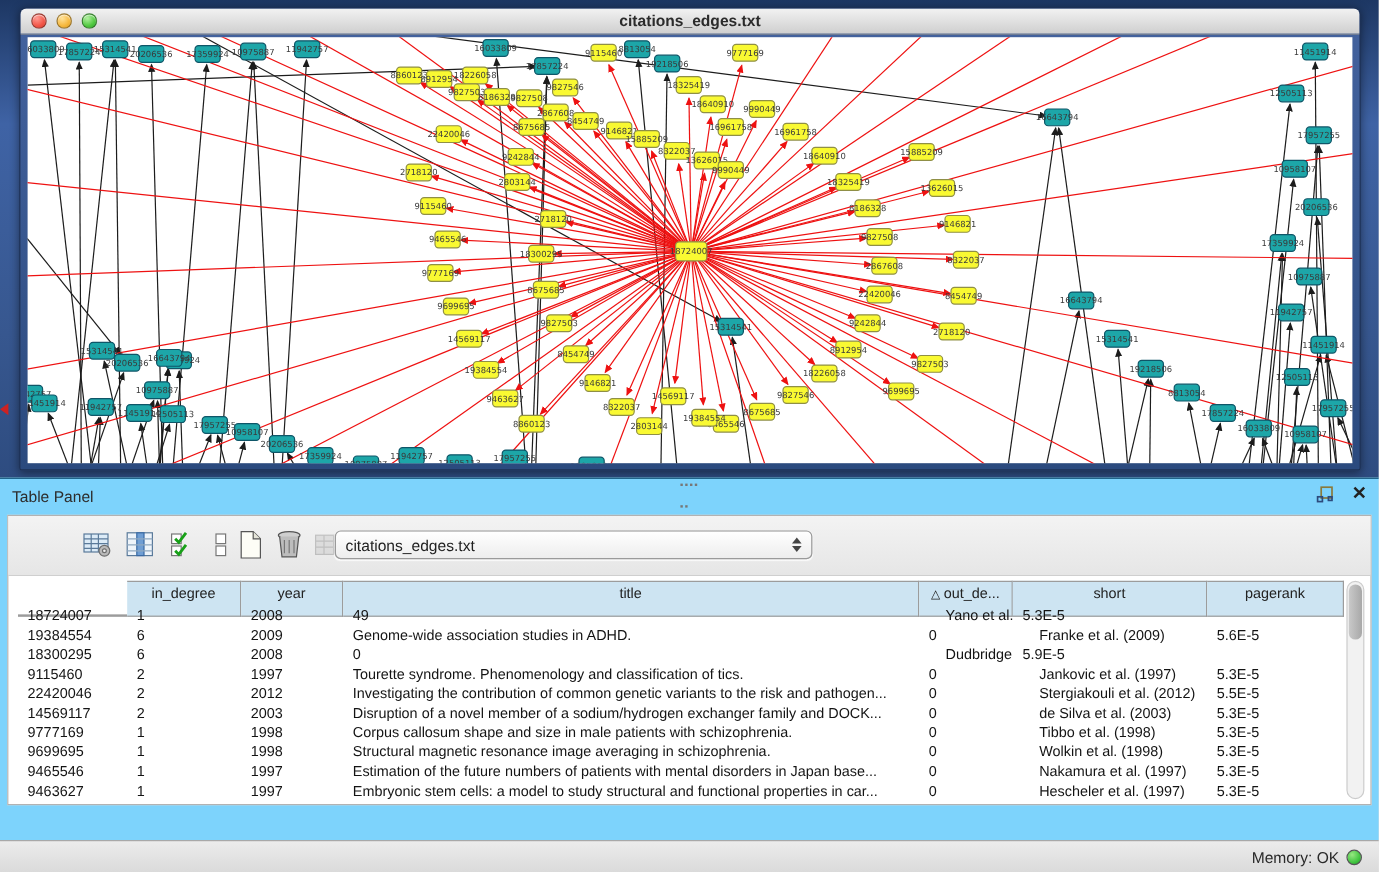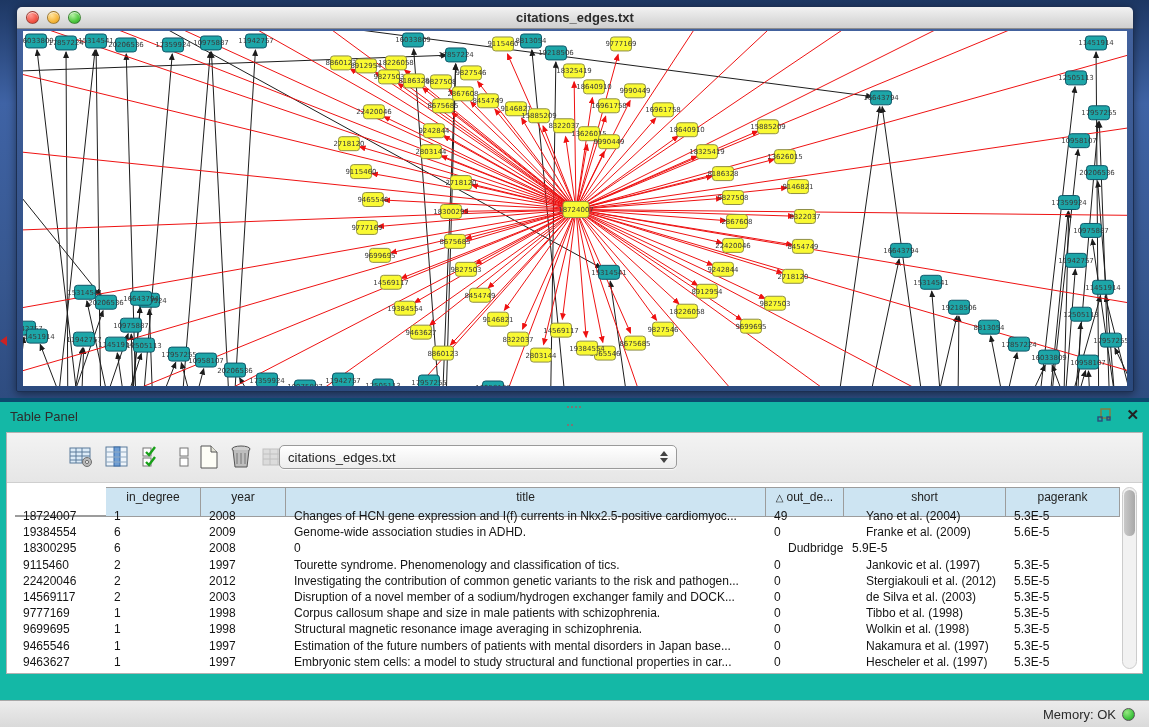--- a/index.html
+++ b/index.html
@@ -32,21 +32,21 @@
 
   svg text.nlabel { font-family:"DejaVu Sans",sans-serif; font-size:7px; fill:#3a3a3a; }
   .edge-red   { stroke:#ee1111; stroke-width:1; fill:none; }
   .edge-black { stroke:#1c1c1c; stroke-width:1; fill:none; }
   .node-y { fill:#f9f932; stroke:#8f8f46; }
   .node-t { fill:#1da6a8; stroke:#0f5668; }
   .node-h { fill:#f9f932; stroke:#8f8f46; }
 
   
   .table-panel { position:absolute; left:0; top:398px; width:1149px; height:302px;
-    background:#14b8a6; border-top:4px solid #0c4a6e; }
+    background:#7dd3fc; border-top:1px solid #0c4a6e; }
   .panel-titlebar { position:relative; height:28px; }
   .panel-title { position:absolute; left:10px; top:7px; font-size:13px; color:#2d2d2d; }
   .panel-dots { position:absolute; left:566px; top:3px; width:18px; height:8px; cursor:row-resize; }
   .panel-dots i { display:inline-block; width:2px; height:2px; background:#777; margin:1px; vertical-align:top; }
   .panel-icons { position:absolute; right:10px; top:5px; display:flex; gap:14px; align-items:center; }
   .float-icon { width:16px; height:16px; }
   .close-icon { font-size:15px; font-weight:700; color:#222; line-height:16px; cursor:pointer; }
 
   .panel-body { position:absolute; left:6px; top:30px; width:1137px; height:242px;
     background:#ffffff; border:1px solid #b2b2b2; }
@@ -854,21 +854,20 @@
             <div class="hcell">title</div>
             <div class="hcell"><span class="sort">△</span>out_de...</div>
             <div class="hcell">short</div>
             <div class="hcell">pagerank</div>
           </div>
         <div id="grid-rows">
             <div class="grid-row">
               <div class="cell">18724007</div>
               <div class="cell">1</div>
               <div class="cell">2008</div>
-              <div class="cell">Changes of HCN gene expression and I(f) currents in Nkx2.5-positive cardiomyoc...</div>
               <div class="cell">49</div>
               <div class="cell short">Yano et al. (2004)</div>
               <div class="cell">5.3E-5</div>
             </div>
             <div class="grid-row">
               <div class="cell">19384554</div>
               <div class="cell">6</div>
               <div class="cell">2009</div>
               <div class="cell">Genome-wide association studies in ADHD.</div>
               <div class="cell">0</div>

